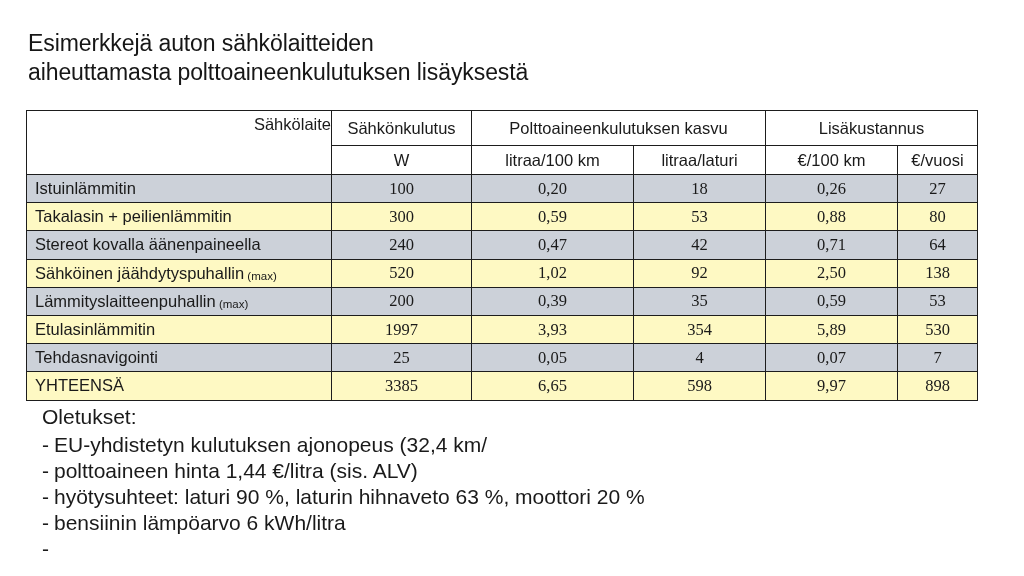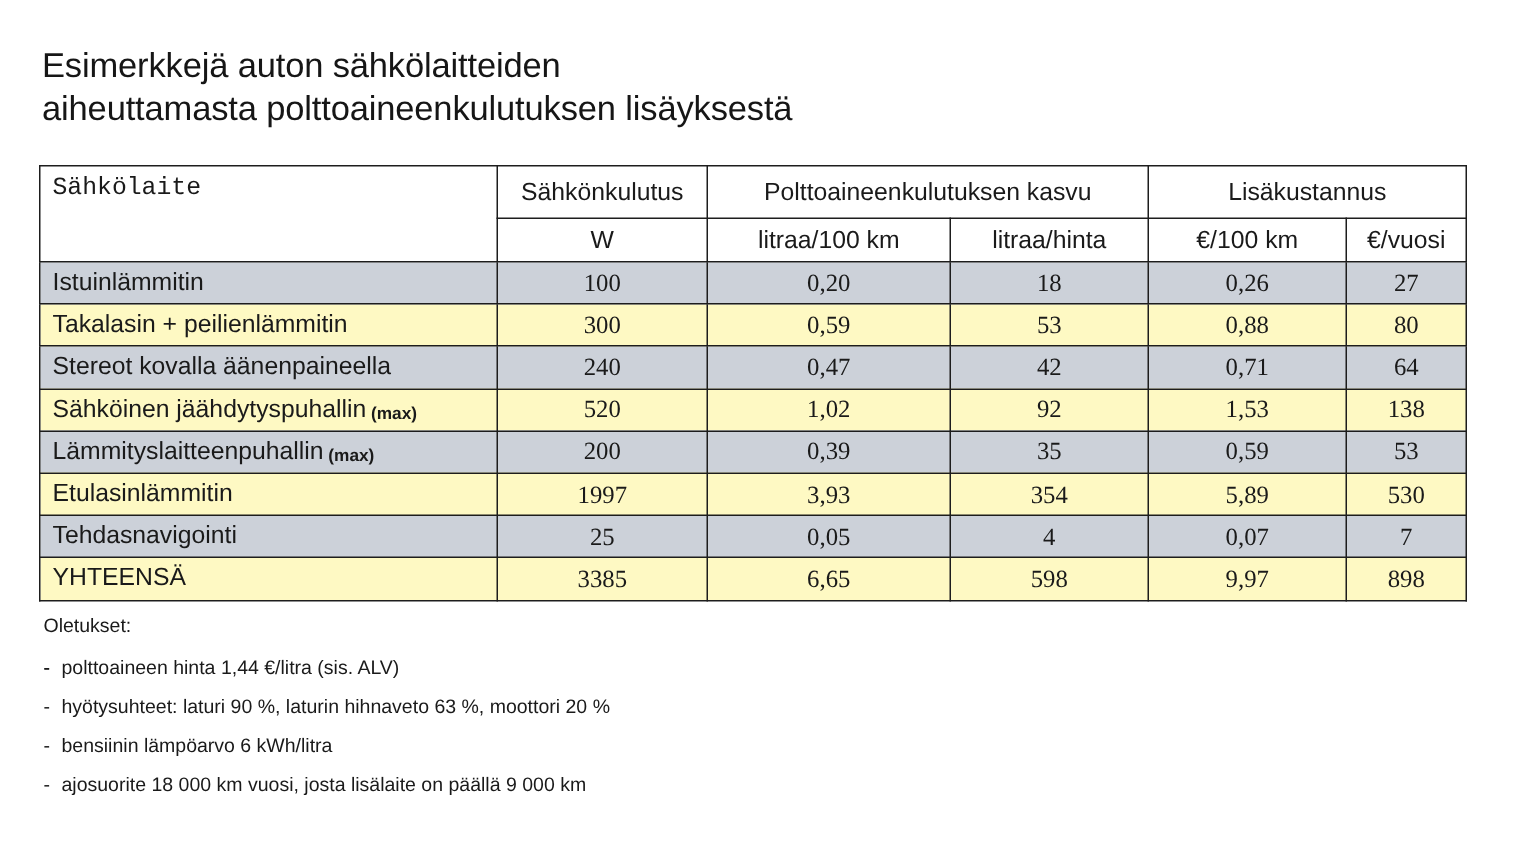--- a/index.html
+++ b/index.html
@@ -70,51 +70,49 @@
     text-align: left;
     padding-left: 8px;
   }
   .hdr-top th.ctr { text-align: center; padding-left: 0; }
   .hdr-sub th {
     height: 29px;
     background: #ffffff;
     text-align: center;
   }
   .hdr-top th.rowspan2 {
-    text-align: left;
+    text-align: right;
     padding-left: 8px;
     vertical-align: top;
     padding-top: 4px;
-    font-family: Liberation Mono, monospace;
   }
 
   tbody tr { height: 28.2px; padding-left: 28px; }
   tbody td { height: 28.2px; }
   tbody td.name {
     text-align: left;
     padding-left: 8px;
   }
   tbody td.num { text-align: center; font-family: Liberation Serif, serif; }
   tbody tr.alt td { background: #ccd1d9; }
   tbody tr.plain td { background: #fef9c3; }
   .maxnote {
     font-size: 11.5px;
     vertical-align: baseline;
     position: relative;
     top: 1px;
-    font-weight: bold;
   }
 
   
   .assumptions {
     position: absolute;
-    left: 29px;
+    left: 42px;
     top: 404px;
     width: 900px;
-    font-size: 13px;
+    font-size: 21px;
     line-height: 26px;
     color: #1a1a1a;
   }
   .assumptions .head { display: block; margin-bottom: 2px; }
   .assumptions ul {
     list-style: none;
     margin: 0;
     padding: 0;
   }
   .assumptions li {
@@ -152,21 +150,21 @@
       <thead>
         <tr class="hdr-top">
           <th class="rowspan2" rowspan="2">Sähkölaite</th>
           <th class="ctr" rowspan="1">Sähkönkulutus</th>
           <th class="ctr" colspan="2">Polttoaineenkulutuksen kasvu</th>
           <th class="ctr" colspan="2">Lisäkustannus</th>
         </tr>
         <tr class="hdr-sub">
           <th>W</th>
           <th>litraa/100 km</th>
-          <th>litraa/hinta</th>
+          <th>litraa/laturi</th>
           <th>€/100 km</th>
           <th>€/vuosi</th>
         </tr>
       </thead>
       <tbody id="table-body">
           <tr class="alt">
             <td class="name">Istuinlämmitin</td>
             <td class="num">100</td>
             <td class="num">0,20</td>
             <td class="num">18</td>
@@ -187,21 +185,21 @@
             <td class="num">0,47</td>
             <td class="num">42</td>
             <td class="num">0,71</td>
             <td class="num">64</td>
           </tr>
           <tr class="plain">
             <td class="name">Sähköinen jäähdytyspuhallin<span class="maxnote"> (max)</span></td>
             <td class="num">520</td>
             <td class="num">1,02</td>
             <td class="num">92</td>
-            <td class="num">1,53</td>
+            <td class="num">2,50</td>
             <td class="num">138</td>
           </tr>
           <tr class="alt">
             <td class="name">Lämmityslaitteenpuhallin<span class="maxnote"> (max)</span></td>
             <td class="num">200</td>
             <td class="num">0,39</td>
             <td class="num">35</td>
             <td class="num">0,59</td>
             <td class="num">53</td>
           </tr>
@@ -229,21 +227,21 @@
             <td class="num">9,97</td>
             <td class="num">898</td>
           </tr>
         </tbody>
     </table>
   </div>
 
   <div class="assumptions">
     <span class="head">Oletukset:</span>
     <ul id="assumptions-list">
-        <li><span class="dash">-</span></li>
+        <li><span class="dash">-</span><span>EU-yhdistetyn kulutuksen ajonopeus (32,4 km/</span></li>
         <li><span class="dash">-</span><span>polttoaineen hinta 1,44 €/litra (sis. ALV)</span></li>
         <li><span class="dash">-</span><span>hyötysuhteet: laturi 90 %, laturin hihnaveto 63 %, moottori 20 %</span></li>
         <li><span class="dash">-</span><span>bensiinin lämpöarvo 6 kWh/litra</span></li>
-        <li><span class="dash">-</span><span>ajosuorite 18 000 km vuosi, josta lisälaite on päällä 9 000 km</span></li>
+        <li><span class="dash">-</span></li>
       </ul>
   </div>
 
 </div>
 
 </body></html>

